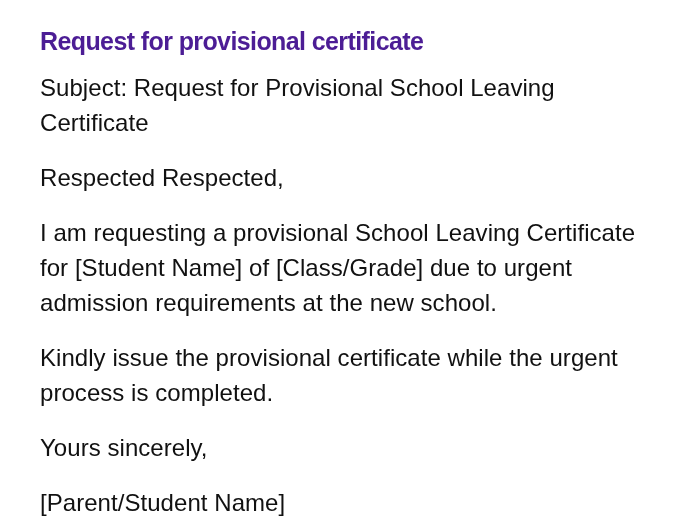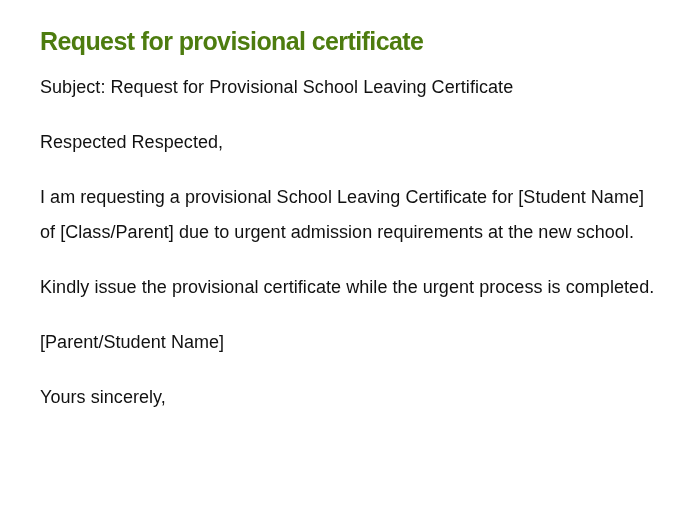--- a/index.html
+++ b/index.html
@@ -20,34 +20,34 @@
       left: 40px;
       top: 24px;
       width: 620px;
     }
     .title {
       font-size: 25px;
       font-weight: bold;
       letter-spacing: -0.6px;
       line-height: 34px;
       margin: 0 0 12px 0;
-      color: #4d7c0f;
+      color: #4c1d95;
     }
     .para {
-      font-size: 18px;
+      font-size: 24px;
       line-height: 35px;
       margin: 0 0 20px 0;
       letter-spacing: 0.05px;
     }
     .para.first { margin-bottom: 20px; }
   </style>
 </head>
 <body>
 
 <div class="doc">
   <h1 class="title">Request for provisional certificate</h1>
   <p class="para first">Subject: Request for Provisional School Leaving Certificate</p>
   <p class="para">Respected Respected,</p>
-  <p class="para">I am requesting a provisional School Leaving Certificate for [Student Name] of [Class/Parent] due to urgent admission requirements at the new school.</p>
+  <p class="para">I am requesting a provisional School Leaving Certificate for [Student Name] of [Class/Grade] due to urgent admission requirements at the new school.</p>
   <p class="para">Kindly issue the provisional certificate while the urgent process is completed.</p>
+  <p class="para">Yours sincerely,</p>
   <p class="para">[Parent/Student Name]</p>
-  <p class="para">Yours sincerely,</p>
 </div>
 
 </body></html>

